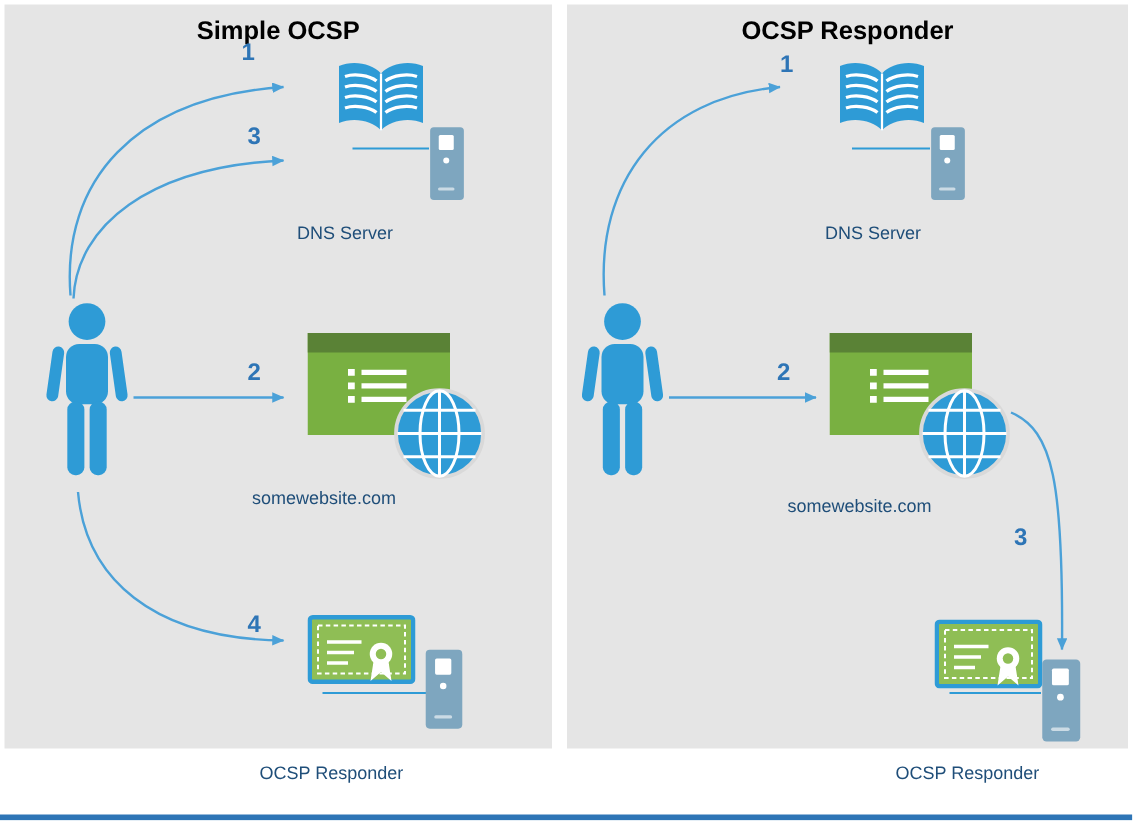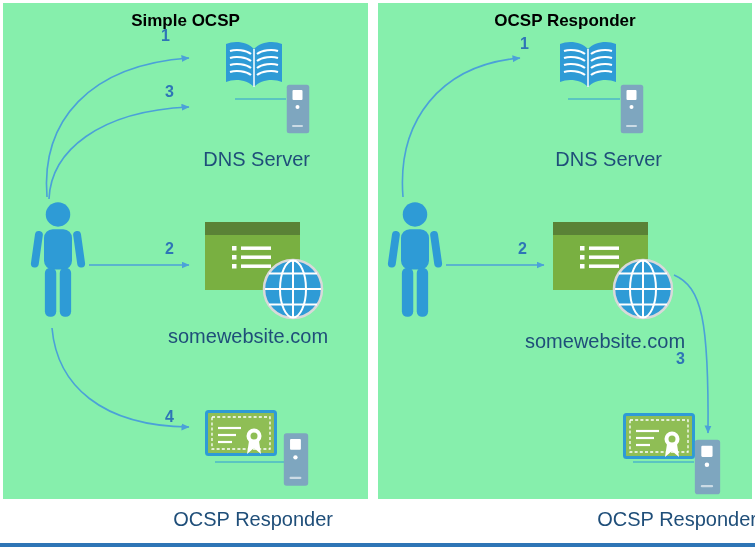--- a/index.html
+++ b/index.html
@@ -1,31 +1,31 @@
 <!DOCTYPE html>
 <html><head>
 <meta charset="utf-8">
 <style>
   html,body{margin:0;padding:0;background:#ffffff;}
   .stage{
     position:relative;width:755px;height:547px;background:#ffffff;
     font-family:"Liberation Sans",sans-serif;overflow:hidden;
   }
-  .panel{position:absolute;top:3px;height:496px;background:#86efac;}
+  .panel{position:absolute;top:3px;height:496px;background:#e5e5e5;}
   .panel-left{left:3px;width:365px;}
   .panel-right{left:378px;width:374px;}
   .title{
     position:absolute;top:8px;left:0;right:0;text-align:center;
     font-size:17px;font-weight:bold;color:#000000;
   }
   .num{
     position:absolute;font-size:16px;font-weight:bold;color:#2e75b6;
   }
   .lbl{
-    position:absolute;text-align:right;font-size:20px;color:#1f4e79;
+    position:absolute;text-align:left;font-size:12px;color:#1f4e79;
   }
   .icon{position:absolute;}
   .arrows{position:absolute;left:0;top:0;pointer-events:none;}
   .bottom-bar{
     position:absolute;left:0;right:0;bottom:0;height:4px;background:#2e75b6;
   }
 </style>
 </head>
 <body>
 

